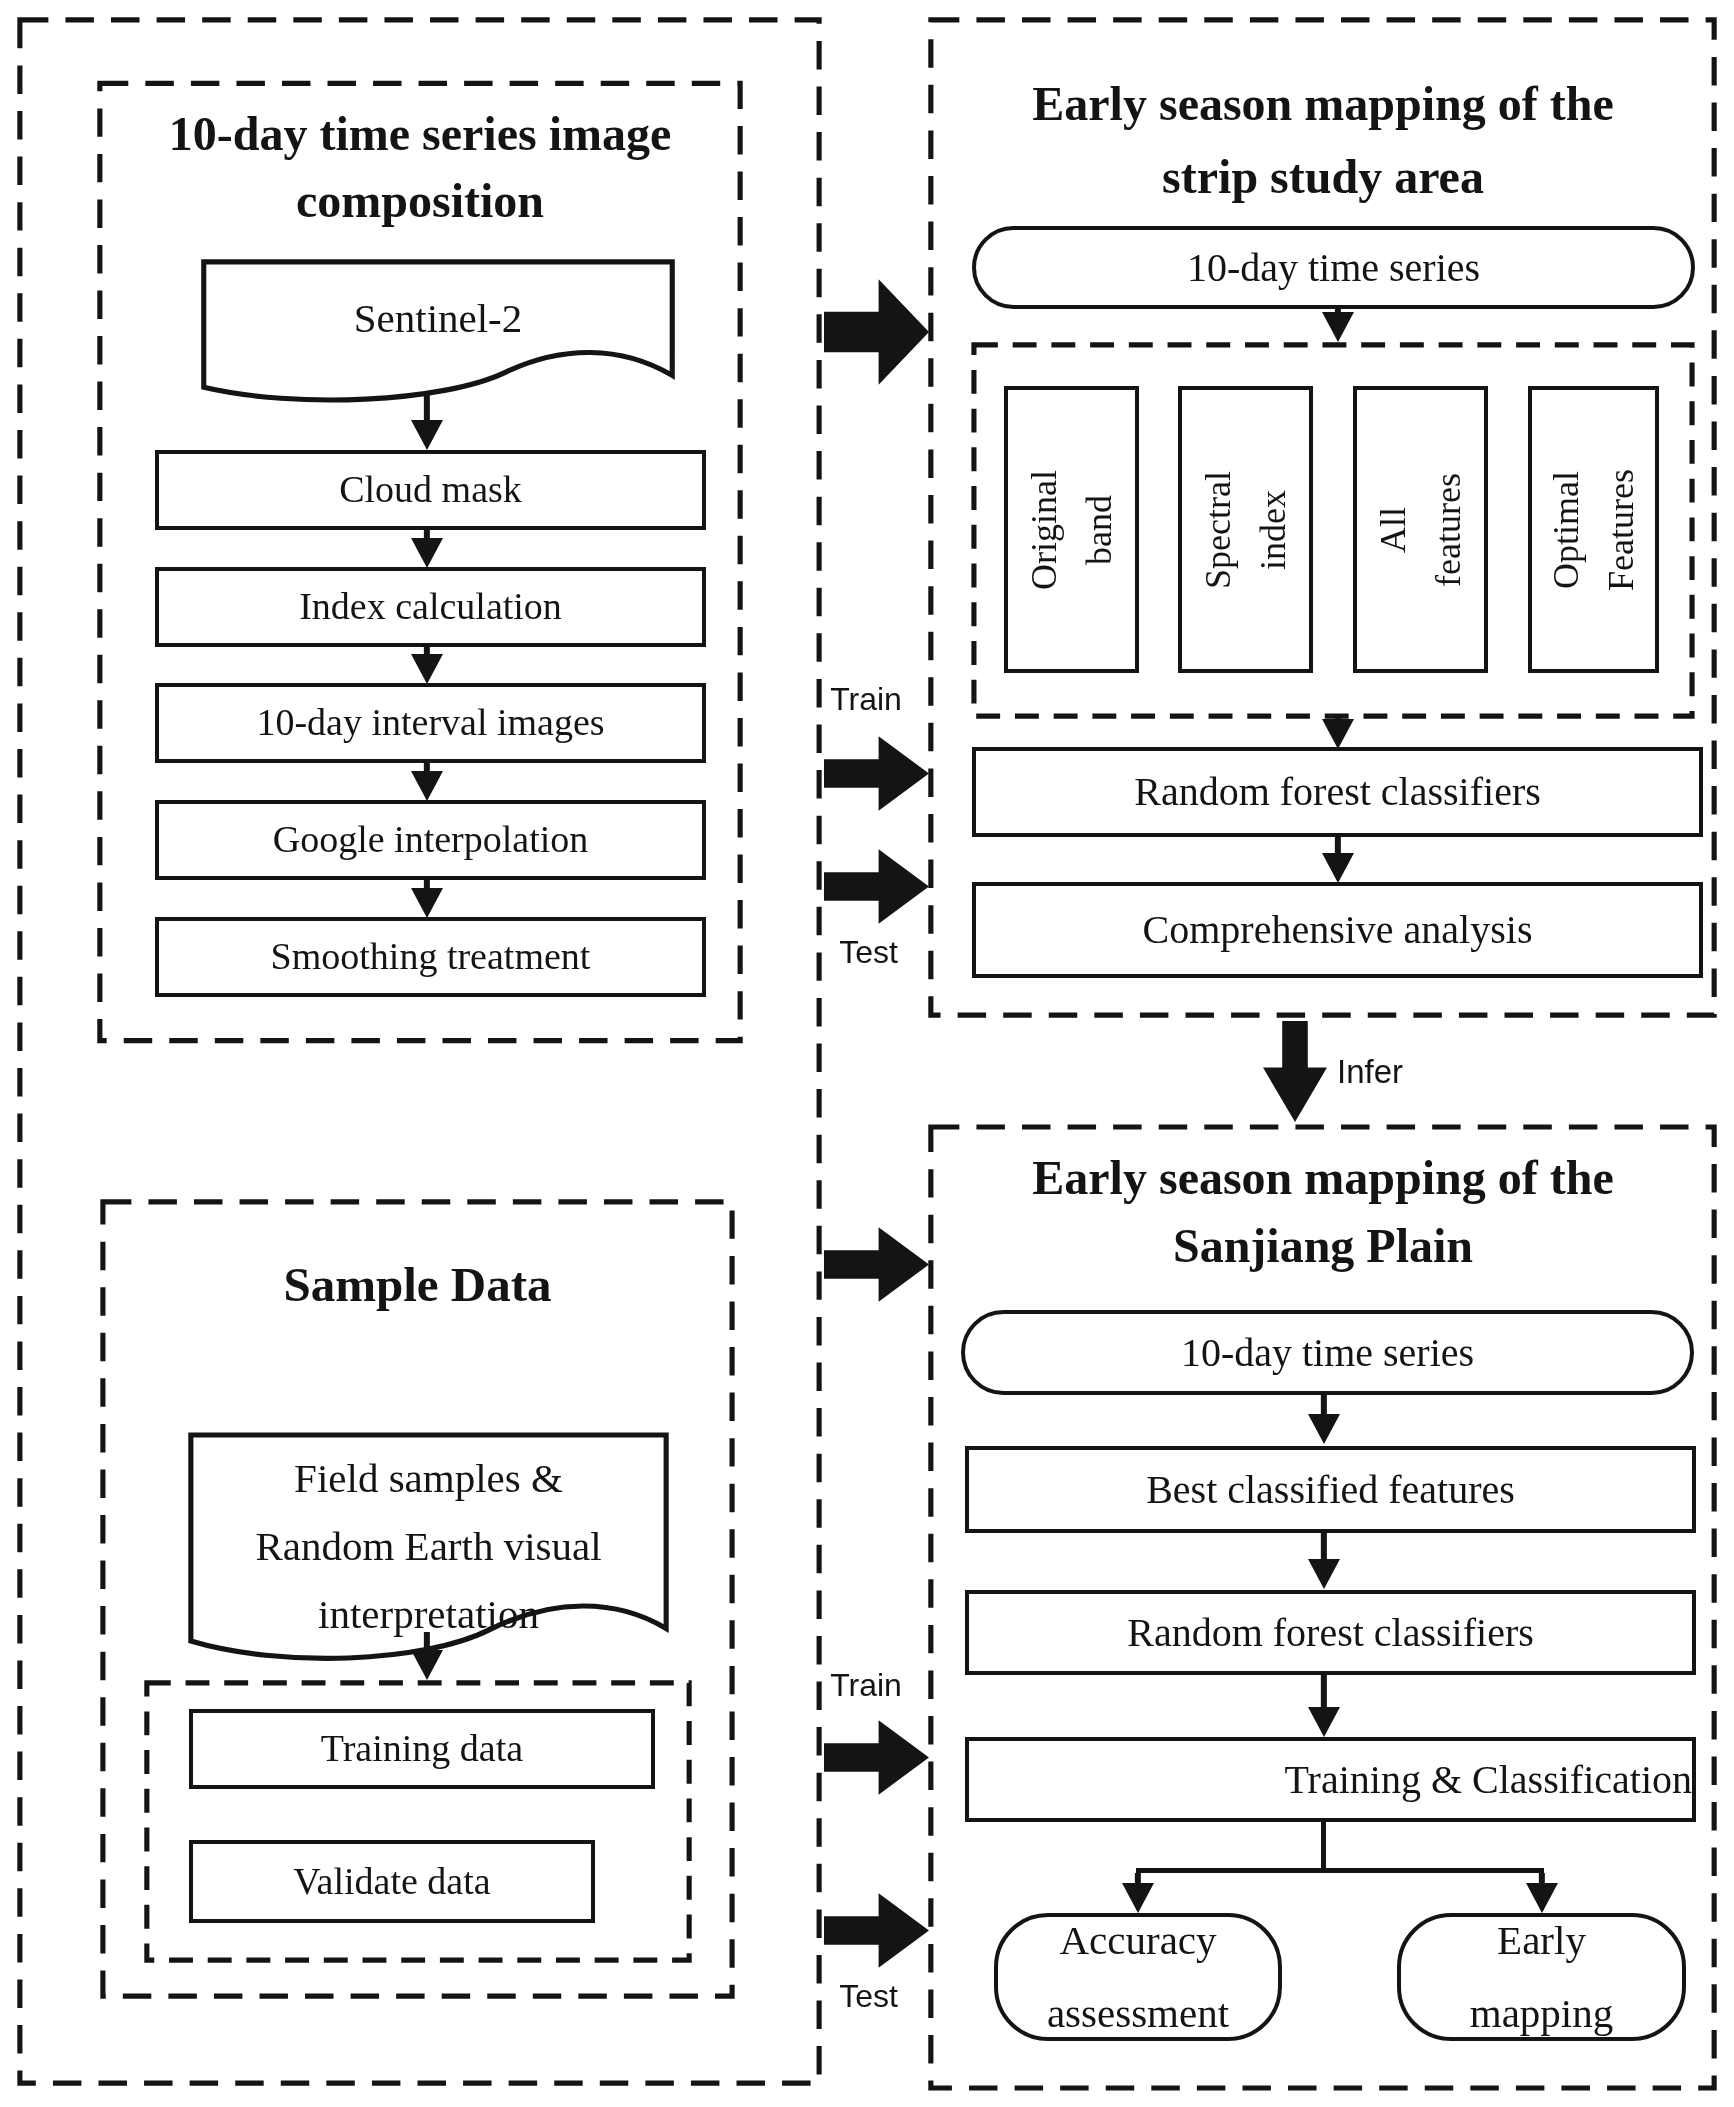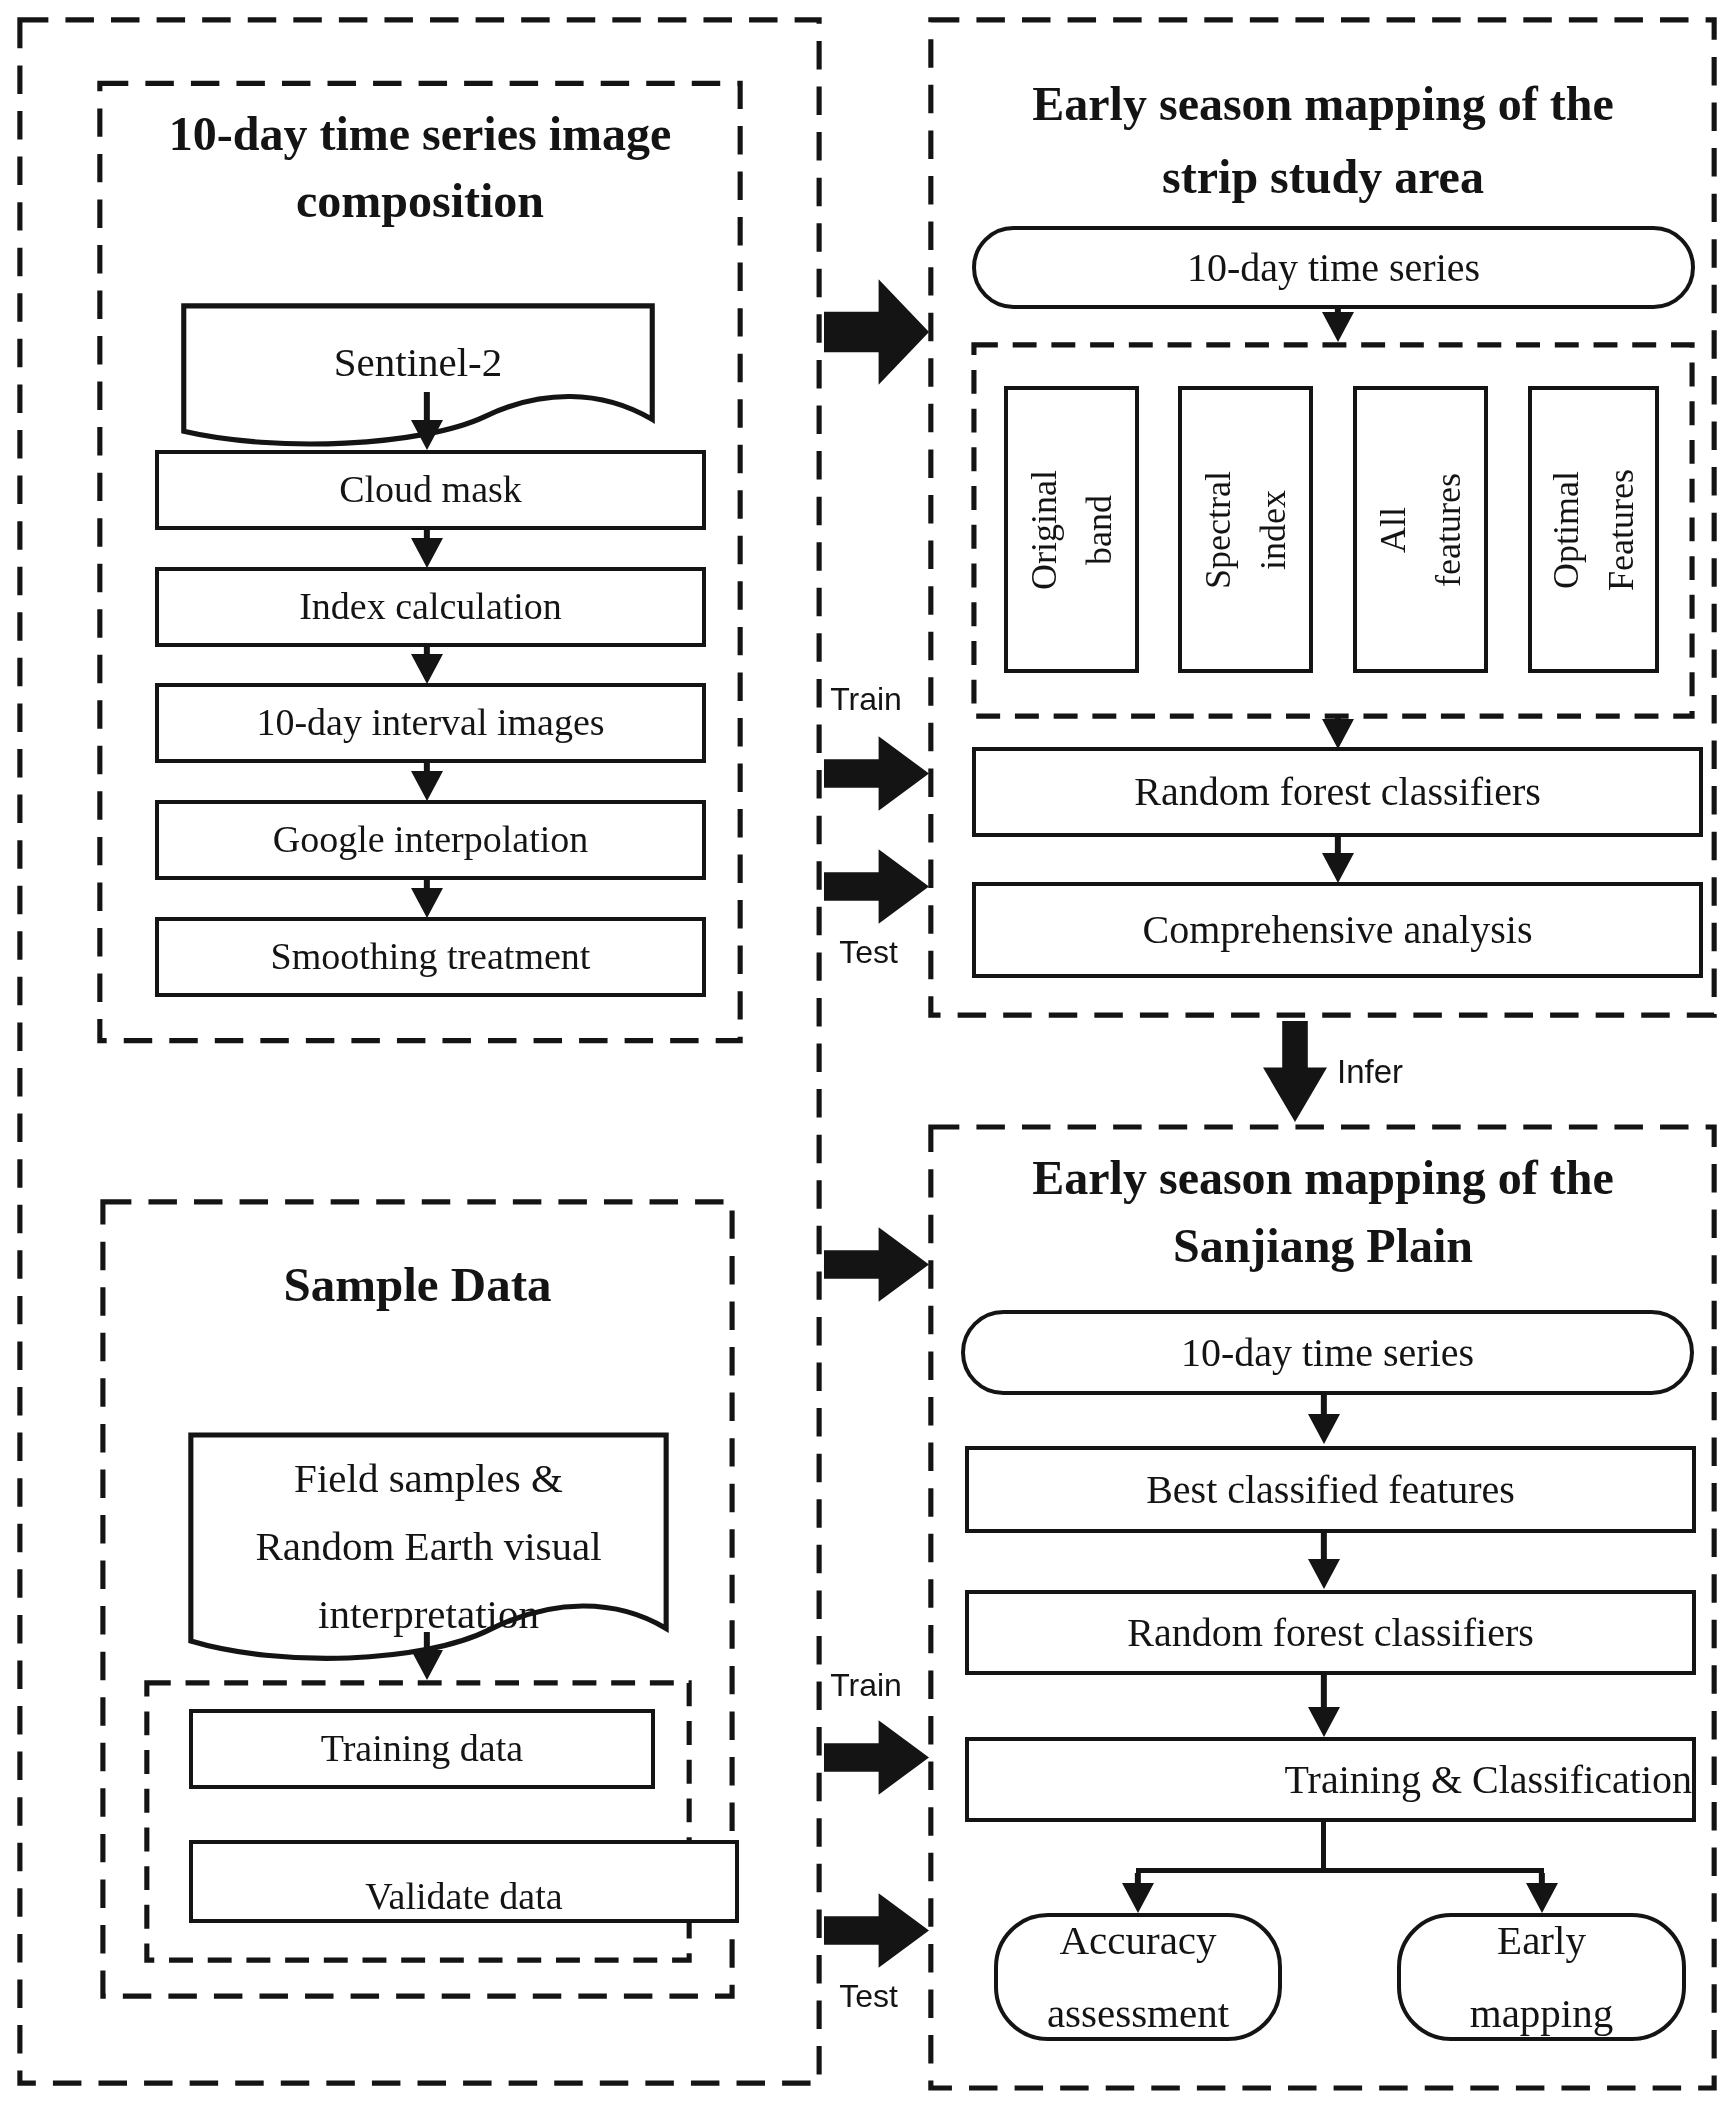--- a/index.html
+++ b/index.html
@@ -69,21 +69,21 @@
 
   <svg class="dash-svg" style="left:928px;top:1124px;" width="789" height="967" viewBox="0 0 1385 1697">
       <rect x="5" y="5" width="1375" height="1687" fill="none" stroke="#141414" stroke-width="9" stroke-dasharray="50 30"></rect>
     </svg>
 
   <div class="title" style="left:125px;top:100px;width:590px;font-size:48px;line-height:67px;">
     <div>10-day time series image</div>
     <div>composition</div>
   </div>
 
-  <div class="doc" style="left:180px;top:259px;width:476px;height:159px;margin-top:44px;">
+  <div class="doc" style="left:200px;top:259px;width:476px;height:159px;">
     <svg width="476" height="159" viewBox="0 0 835 280">
         <path d="M5,5 H830 V205 C740,152 635,152 535,200 C425,252 168,264 5,226 Z" fill="#ffffff" stroke="#141414" stroke-width="9"></path>
       </svg>
     <div class="doc-text" style="top:35px;font-size:41px;">Sentinel-2</div>
   </div>
 
   <div class="sarrow" style="left:410px;top:392px;height:58px;"></div>
 
   <div class="box" style="left:155px;top:450px;width:551px;height:80px;">
     <div>Cloud mask</div>
@@ -118,21 +118,21 @@
     <div class="doc-text" style="top:21.6px;font-size:41px;">Field samples &amp;</div>
     <div class="doc-text" style="top:90px;font-size:41px;">Random Earth visual</div>
     <div class="doc-text" style="top:158px;font-size:41px;">interpretation</div>
   </div>
 
   <div class="sarrow" style="left:410px;top:1632px;height:48px;"></div>
 
   <div class="box" style="left:189px;top:1709px;width:466px;height:80px;">
     <div>Training data</div>
   </div>
-  <div class="box" style="left:189px;top:1840px;width:550px;height:83px;justify-content:flex-end;">
+  <div class="box" style="left:189px;top:1840px;width:406px;height:83px;">
     <div>Validate data</div>
   </div>
 
   <div class="harrow" style="left:824px;top:276px;width:105px;height:112px;"></div>
 
   <div class="gaplabel" style="left:812px;top:681px;width:108px;">Train</div>
   <div class="harrow" style="left:824px;top:734px;width:105px;height:79px;"></div>
   <div class="harrow" style="left:824px;top:847px;width:105px;height:79px;"></div>
   <div class="gaplabel" style="left:817px;top:934px;width:103px;">Test</div>
 

